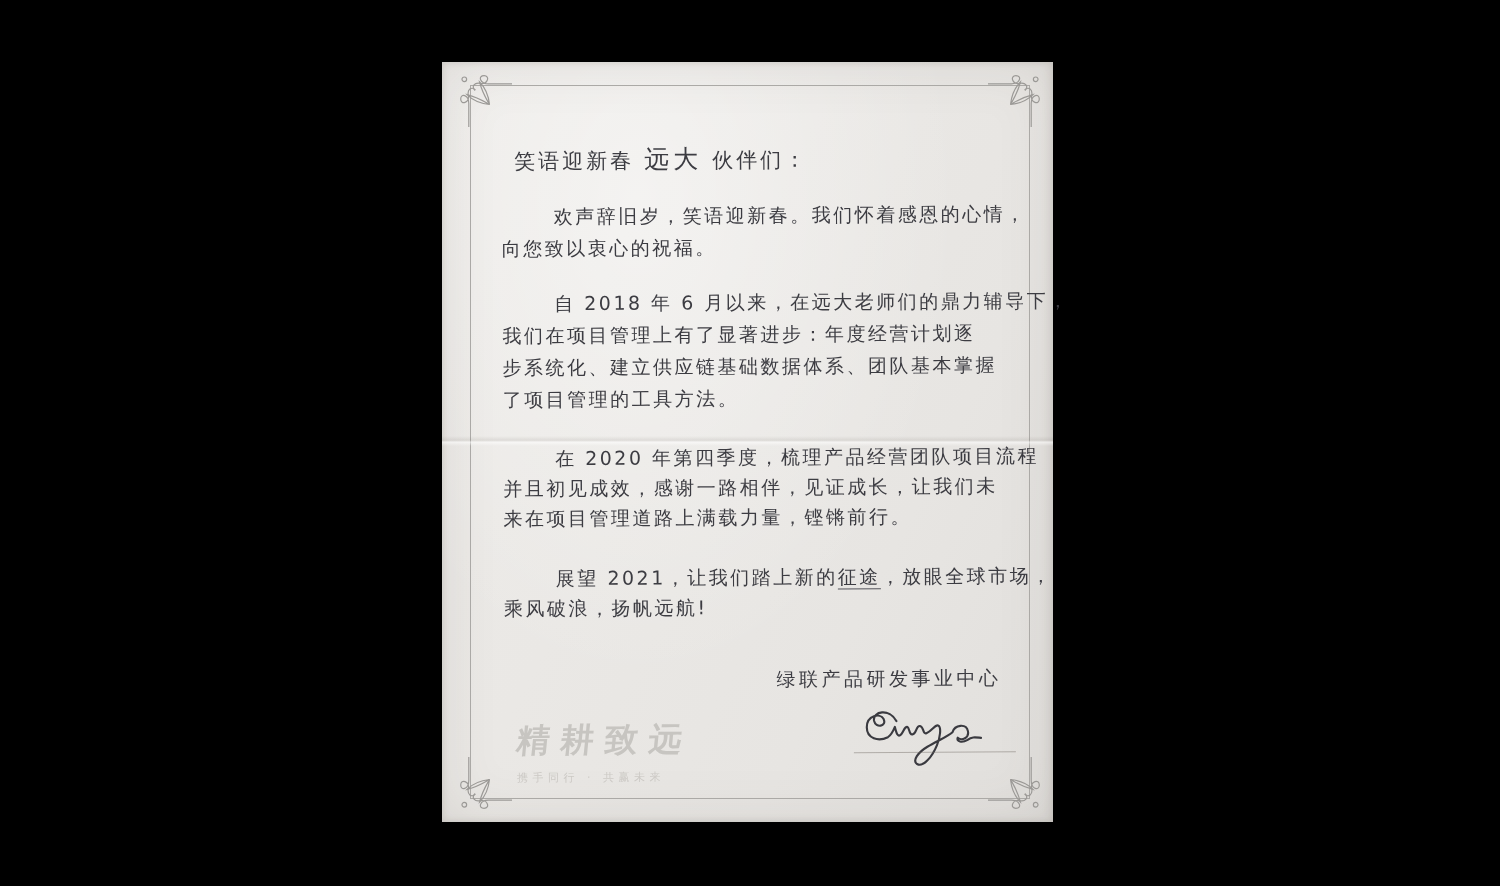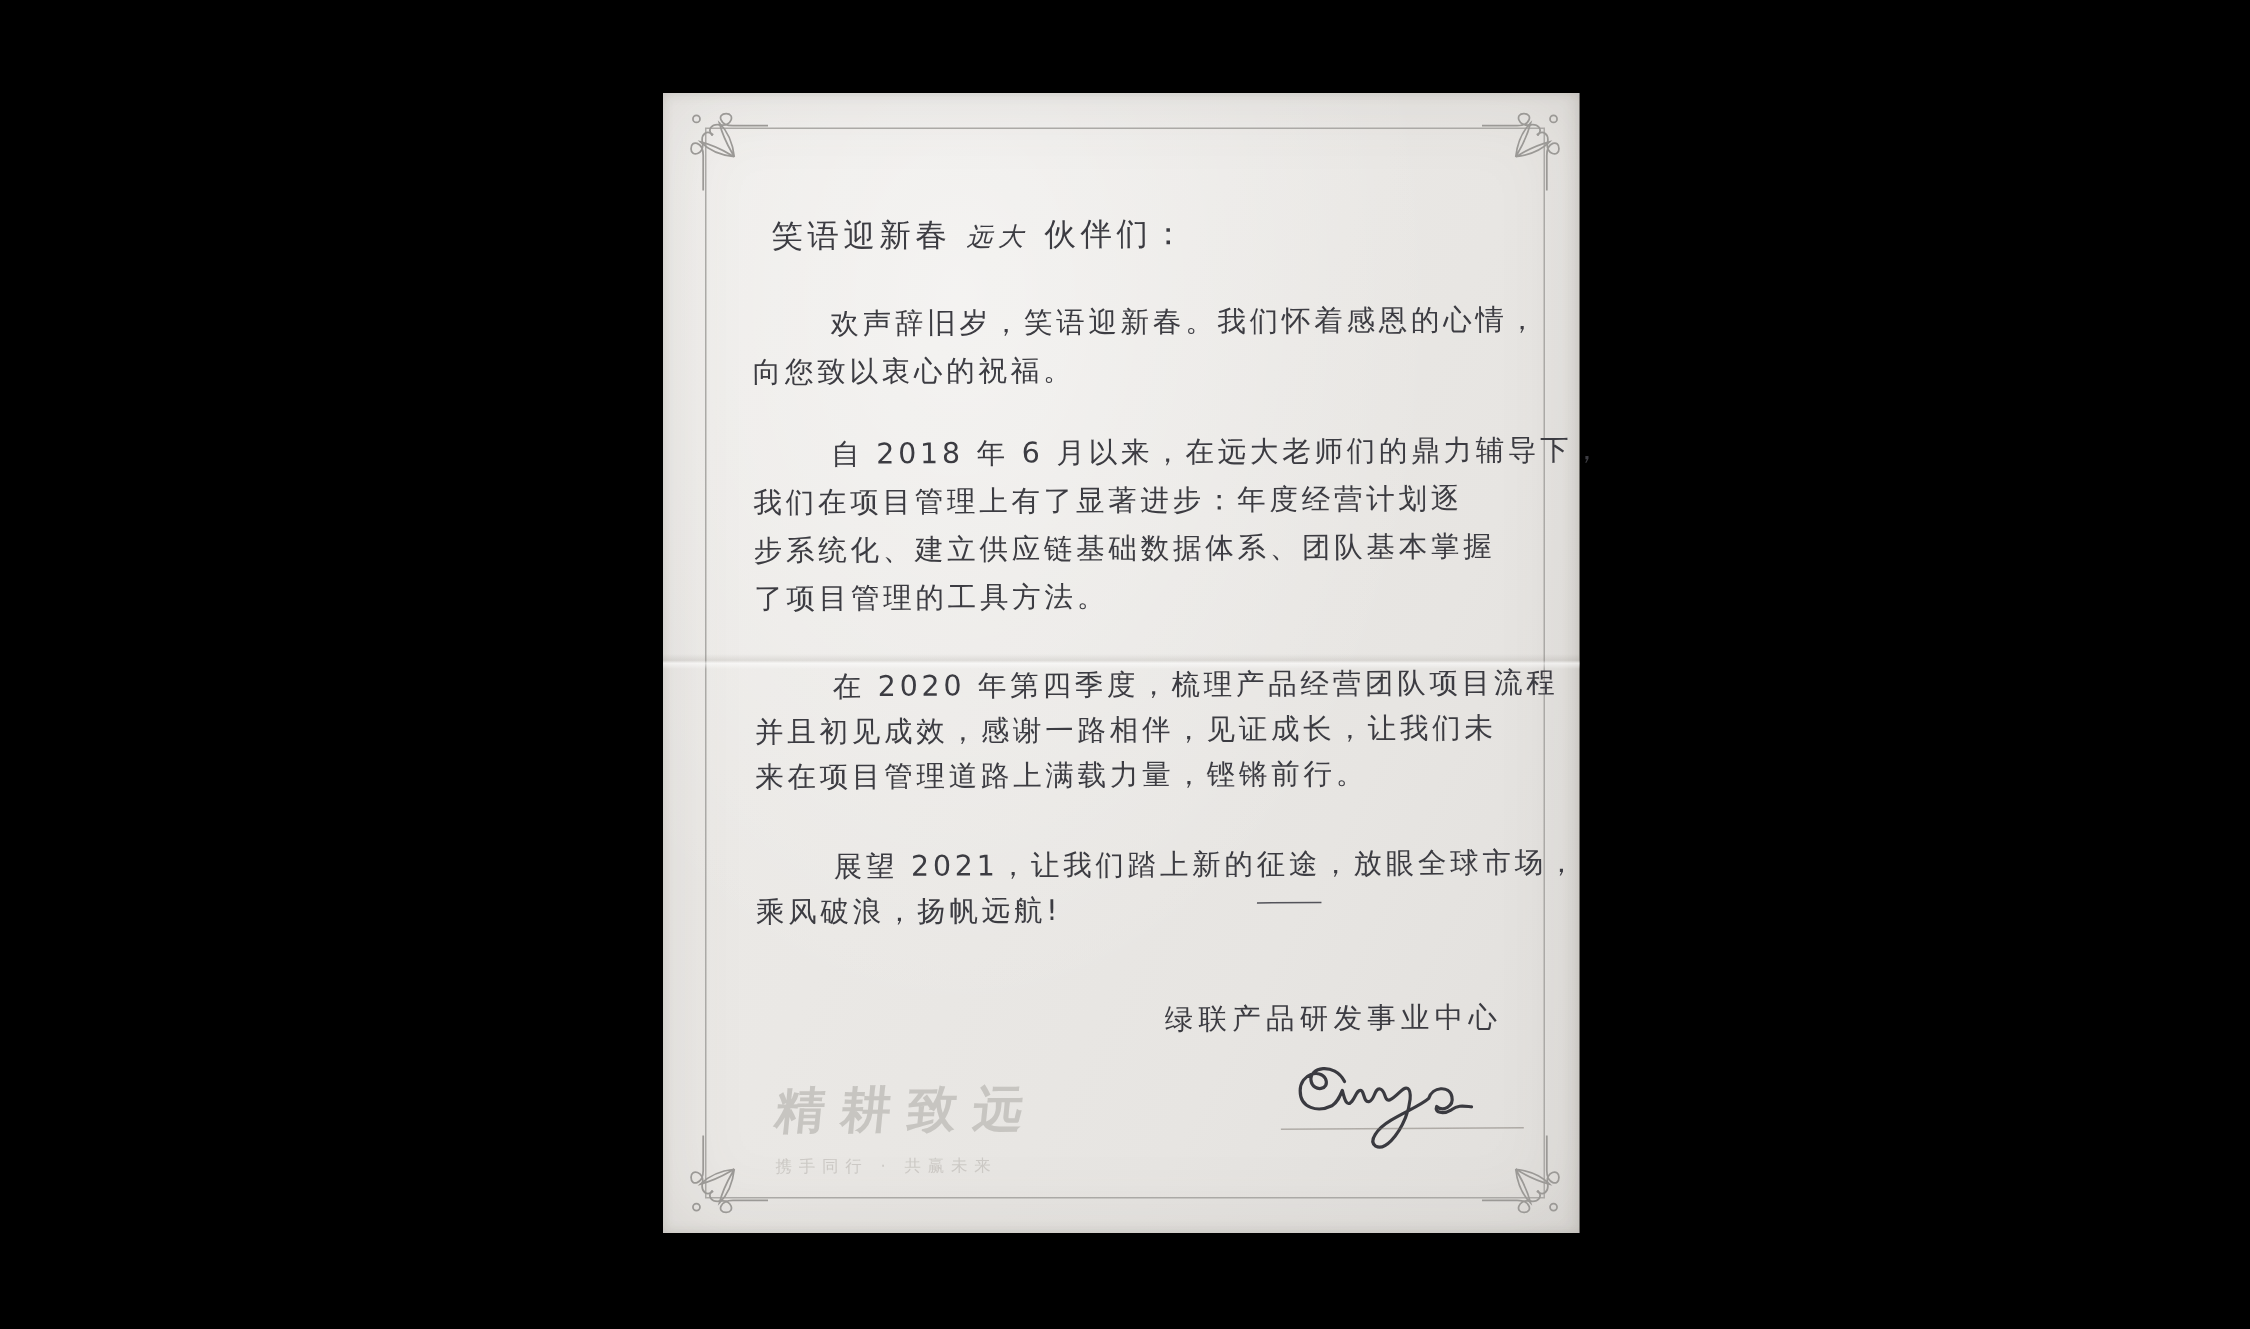--- a/index.html
+++ b/index.html
@@ -36,29 +36,29 @@
       rgba(255,255,255,0) 0%,
       rgba(118,112,104,0.14) 42%,
       rgba(255,255,255,0.55) 62%,
       rgba(255,255,255,0) 100%);
   }
   
   .content{position:absolute;inset:0;color:#3c3c42;transform:rotate(-0.35deg);}
   .salutation{
     position:absolute;left:74px;top:80px;font-size:21px;letter-spacing:3px;white-space:nowrap;
   }
-  .em-name{font-size:17px;margin:0 10px;letter-spacing:4px;font-style:italic;}
+  .em-name{font-size:25px;margin:0 10px;letter-spacing:4px;}
   .para{position:absolute;left:61px;right:20px;font-size:19px;letter-spacing:2.5px;}
   .para .line{white-space:nowrap;}
   .p1{top:137px;line-height:32px;}
   .p2{top:224px;line-height:32px;}
   .p3{top:380px;line-height:30px;}
   .p4{top:500px;line-height:30px;}
   .indent{padding-left:52px;}
-  .underline{border-bottom:1px solid #53535a;padding-bottom:14px;text-align:right;}
+  .underline{border-bottom:1px solid #53535a;padding-bottom:1px;text-align:right;}
   .signoff{
     position:absolute;right:53px;top:605px;font-size:19px;letter-spacing:3.5px;white-space:nowrap;
   }
   
   .signature{position:absolute;left:415px;top:633px;width:145px;height:80px;transform:rotate(-4deg);}
   .signature path{stroke:#3a3a40;stroke-width:2.2;fill:none;stroke-linecap:round;stroke-linejoin:round;}
   .signature-line{
     position:absolute;left:410px;top:691px;width:162px;height:1px;
     background:rgba(110,105,98,0.45);
   }

